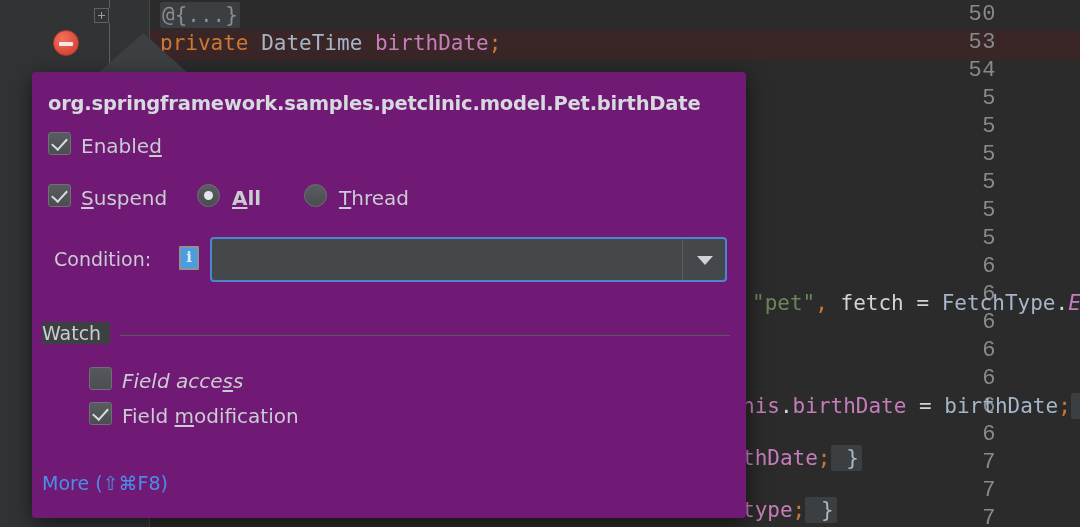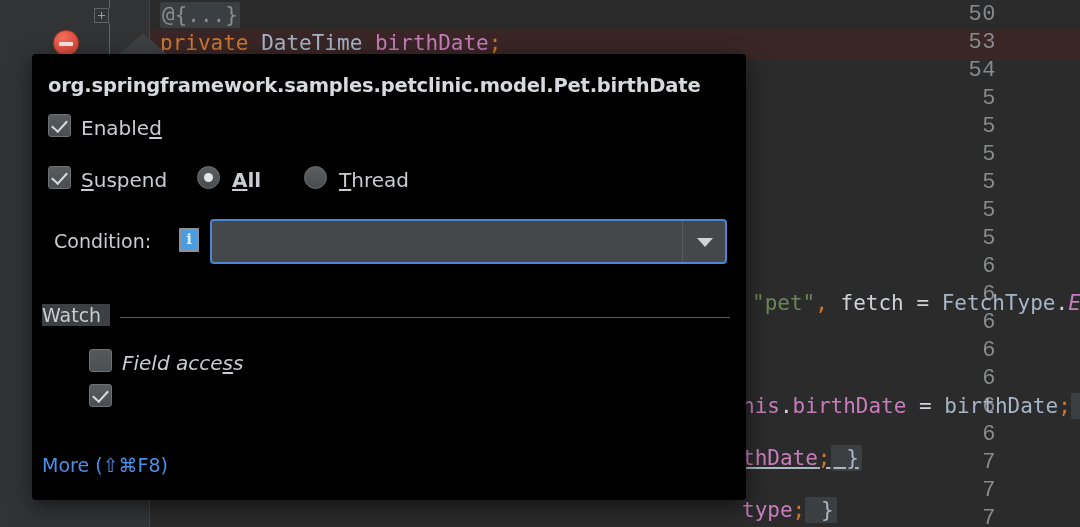--- a/index.html
+++ b/index.html
@@ -124,24 +124,24 @@
     width: 0; height: 0;
     border-left: 45px solid transparent;
     border-right: 45px solid transparent;
     border-bottom: 40px solid #3c4043;
   }
 
   
   #dialog {
     position: absolute;
     left: 32px;
-    top: 54px;
+    top: 72px;
     width: 714px;
     height: 446px;
-    background: #000000;
+    background: #701a75;
     border-radius: 4px;
     box-shadow: 0 6px 22px rgba(0,0,0,0.55);
     font-family: "DejaVu Sans", sans-serif;
     color: #c9ccd0;
     overflow: hidden;
   }
   .dlg-title {
     position: absolute;
     left: 16px;
     top: 20px;
@@ -354,21 +354,21 @@
     <div class="fold-line" style="top:0px; height:8px;"></div>
     <div class="fold-line" style="top:23px; height:40px;"></div>
 
     <div class="bp-icon" style="left:53px; top:30px;"></div>
 
     <div id="code">
         <div class="code-line" style="top: 2px; left: 160px;"><span class="folded">@{...}</span></div>
         <div class="code-line" style="top: 30px; left: 160px; text-align: center;"><span class="kw">private </span><span class="type">DateTime </span><span class="field">birthDate</span><span class="punc">;</span></div>
         <div class="code-line" style="top: 290px; left: 752px;"><span class="str">"pet"</span><span class="punc">,</span><span class="plain"> fetch </span><span class="plain">= </span><span class="type">FetchType</span><span class="plain">.</span><span class="italic">EA</span></div>
         <div class="code-line" style="top: 393px; left: 742px;"><span class="field">his</span><span class="plain">.</span><span class="field">birthDate </span><span class="plain">= </span><span class="type">birthDate</span><span class="punc">;</span><span class="brace-fold"> }</span></div>
-        <div class="code-line" style="top: 445px; left: 742px; text-decoration: underline;"><span class="field">thDate</span><span class="punc">;</span><span class="brace-fold"> }</span></div>
+        <div class="code-line" style="top: 445px; left: 742px;"><span class="field">thDate</span><span class="punc">;</span><span class="brace-fold"> }</span></div>
         <div class="code-line" style="top: 497px; left: 742px;"><span class="field">type</span><span class="punc">;</span><span class="brace-fold"> }</span></div>
       </div>
 
     <div class="tail" style="left:98px; top:33px;"></div>
   </div>
 
   <div id="dialog">
 
     <div class="dlg-title">org.springframework.samples.petclinic.model.Pet.birthDate</div>
 
@@ -391,17 +391,18 @@
       <div class="cond-arrow-btn"></div>
     </div>
 
     <div class="group-label" style="top:250px; left:10px;">Watch</div>
     <div class="group-line" style="top:263px; left:88px; right:16px;"></div>
 
     <div class="cbox unchecked" style="left:57px; top:295px;"></div>
     <div class="lbl" style="left:90px; top:297px;font-style:italic;"><span>Field acce</span><u>s</u><span>s</span></div>
 
     <div class="cbox checked" style="left:57px; top:330px;"></div>
+    <div class="lbl" style="left:90px; top:332px;"><span>Field </span><u>m</u><span>odification</span></div>
 
     <div class="more-link" style="top:400px; left:10px;">More (⇧⌘F8)</div>
   </div>
 
 </div>
 
 </body></html>

